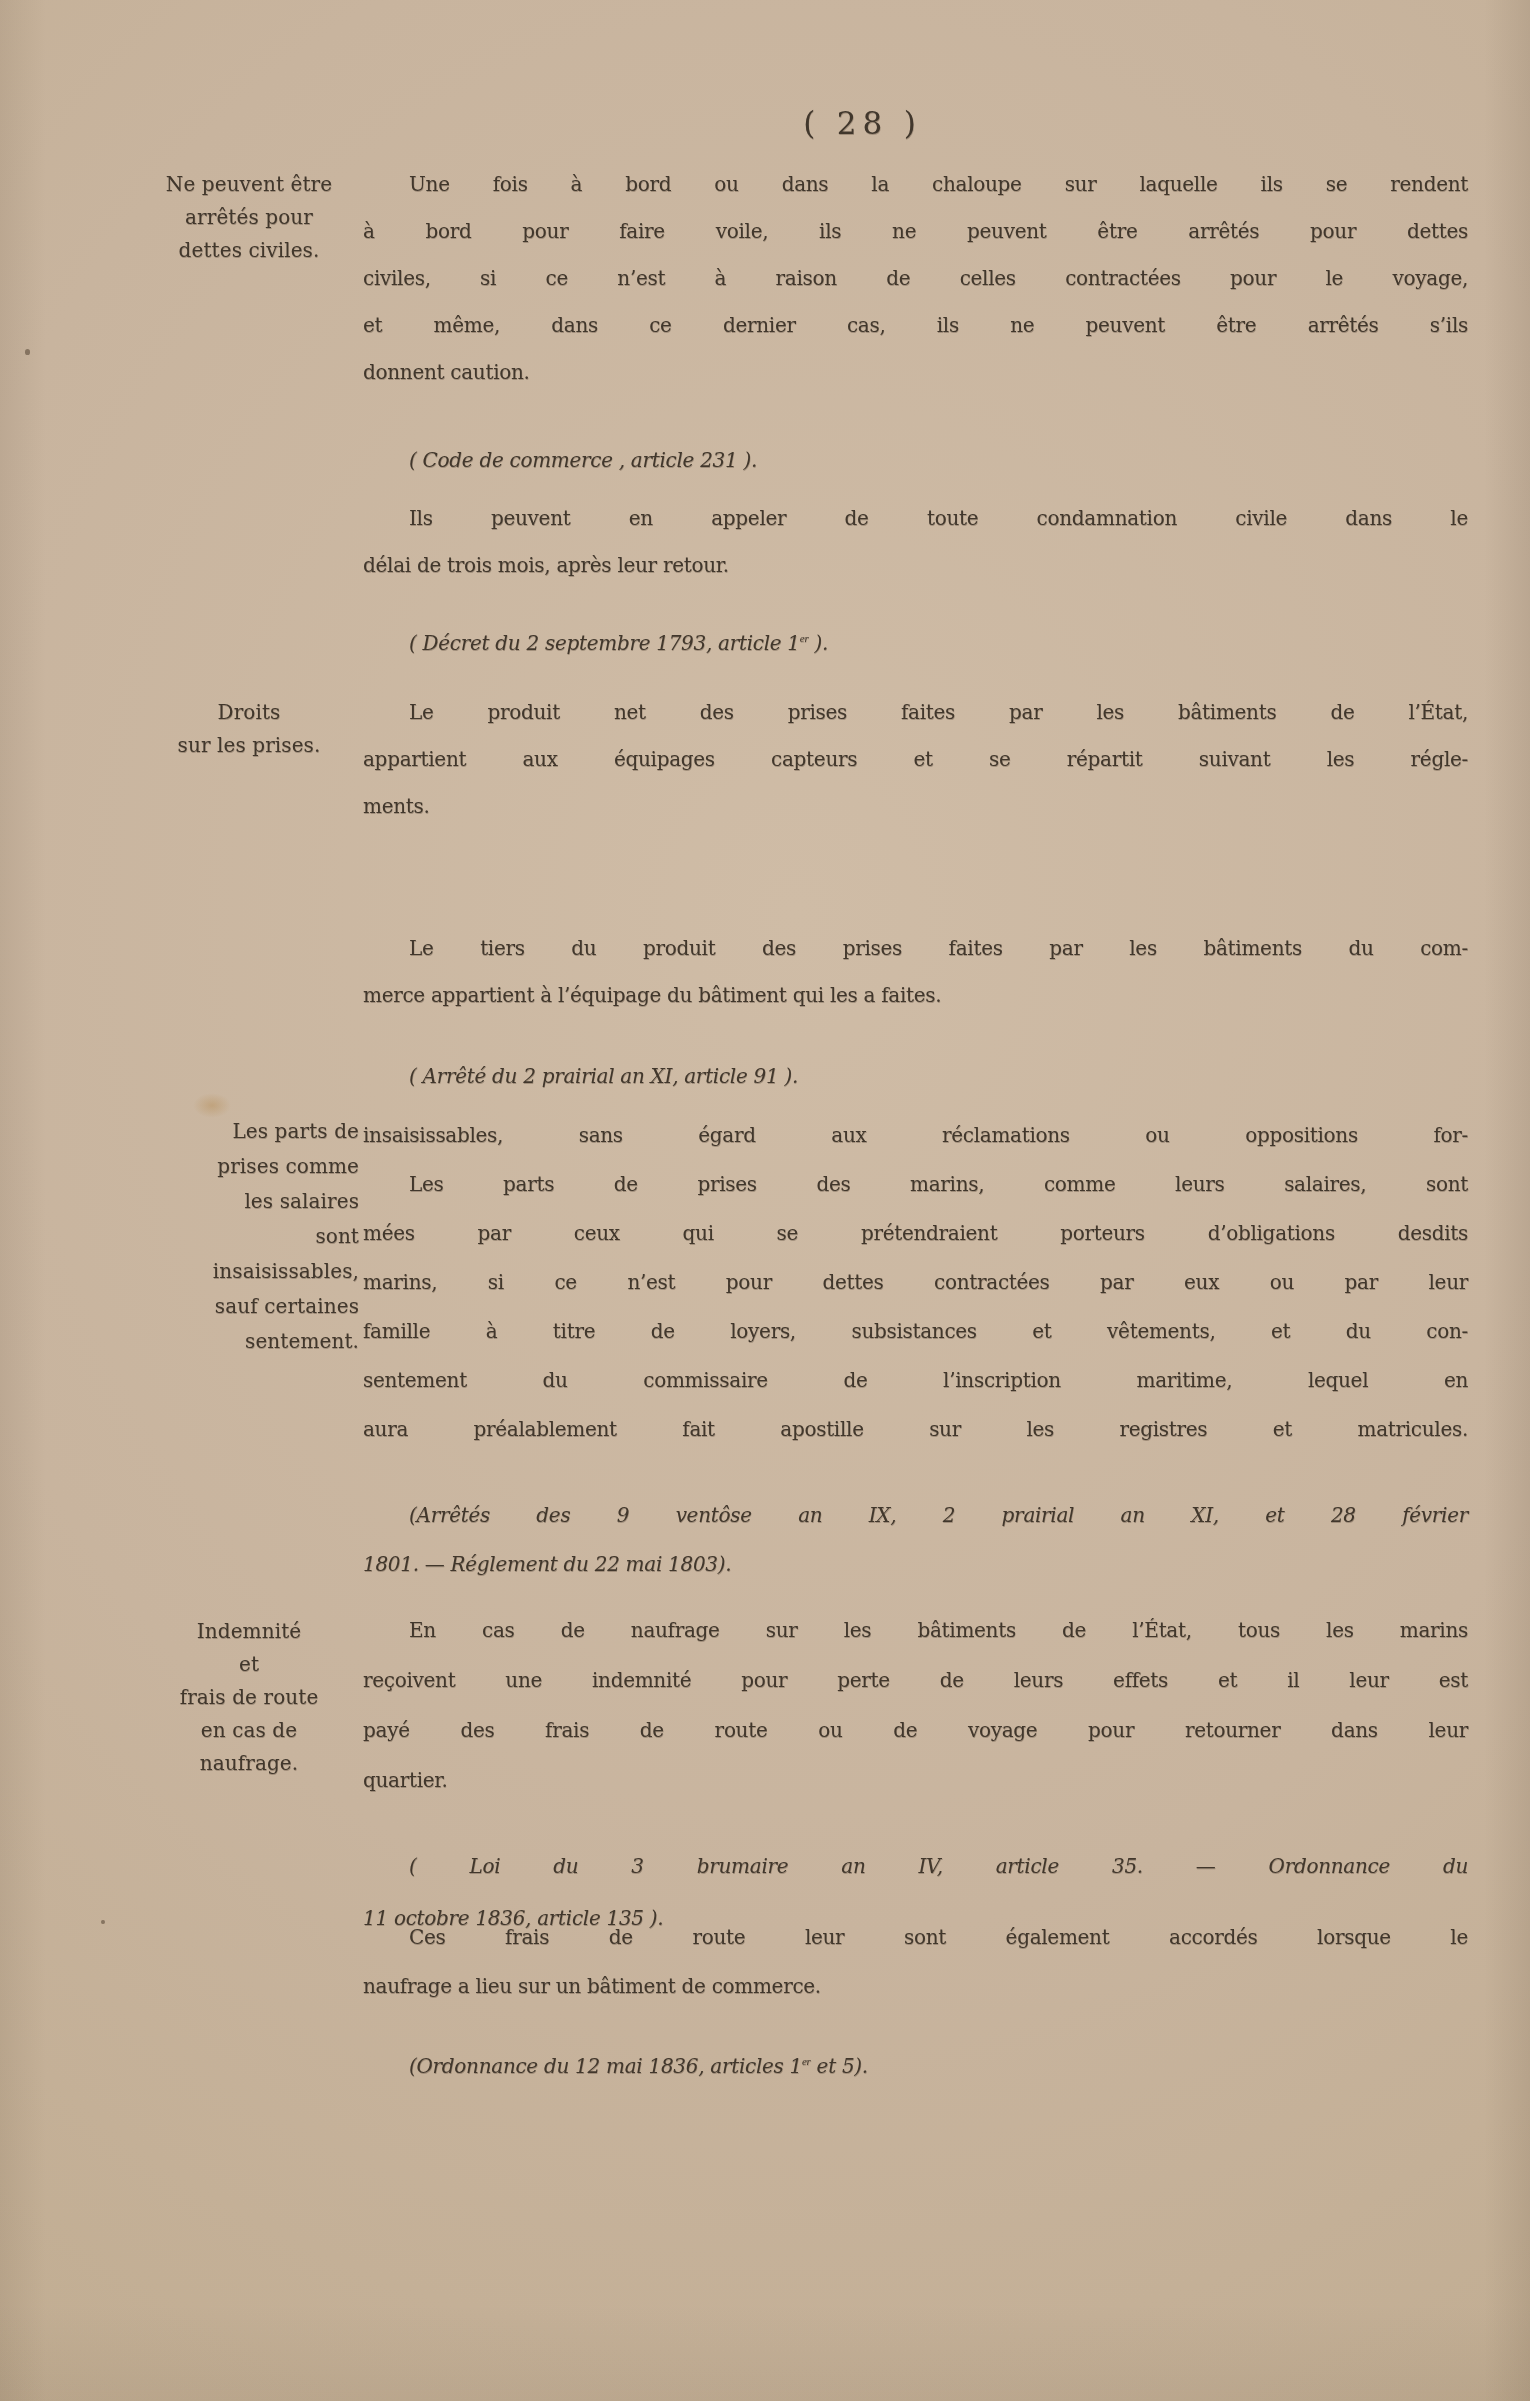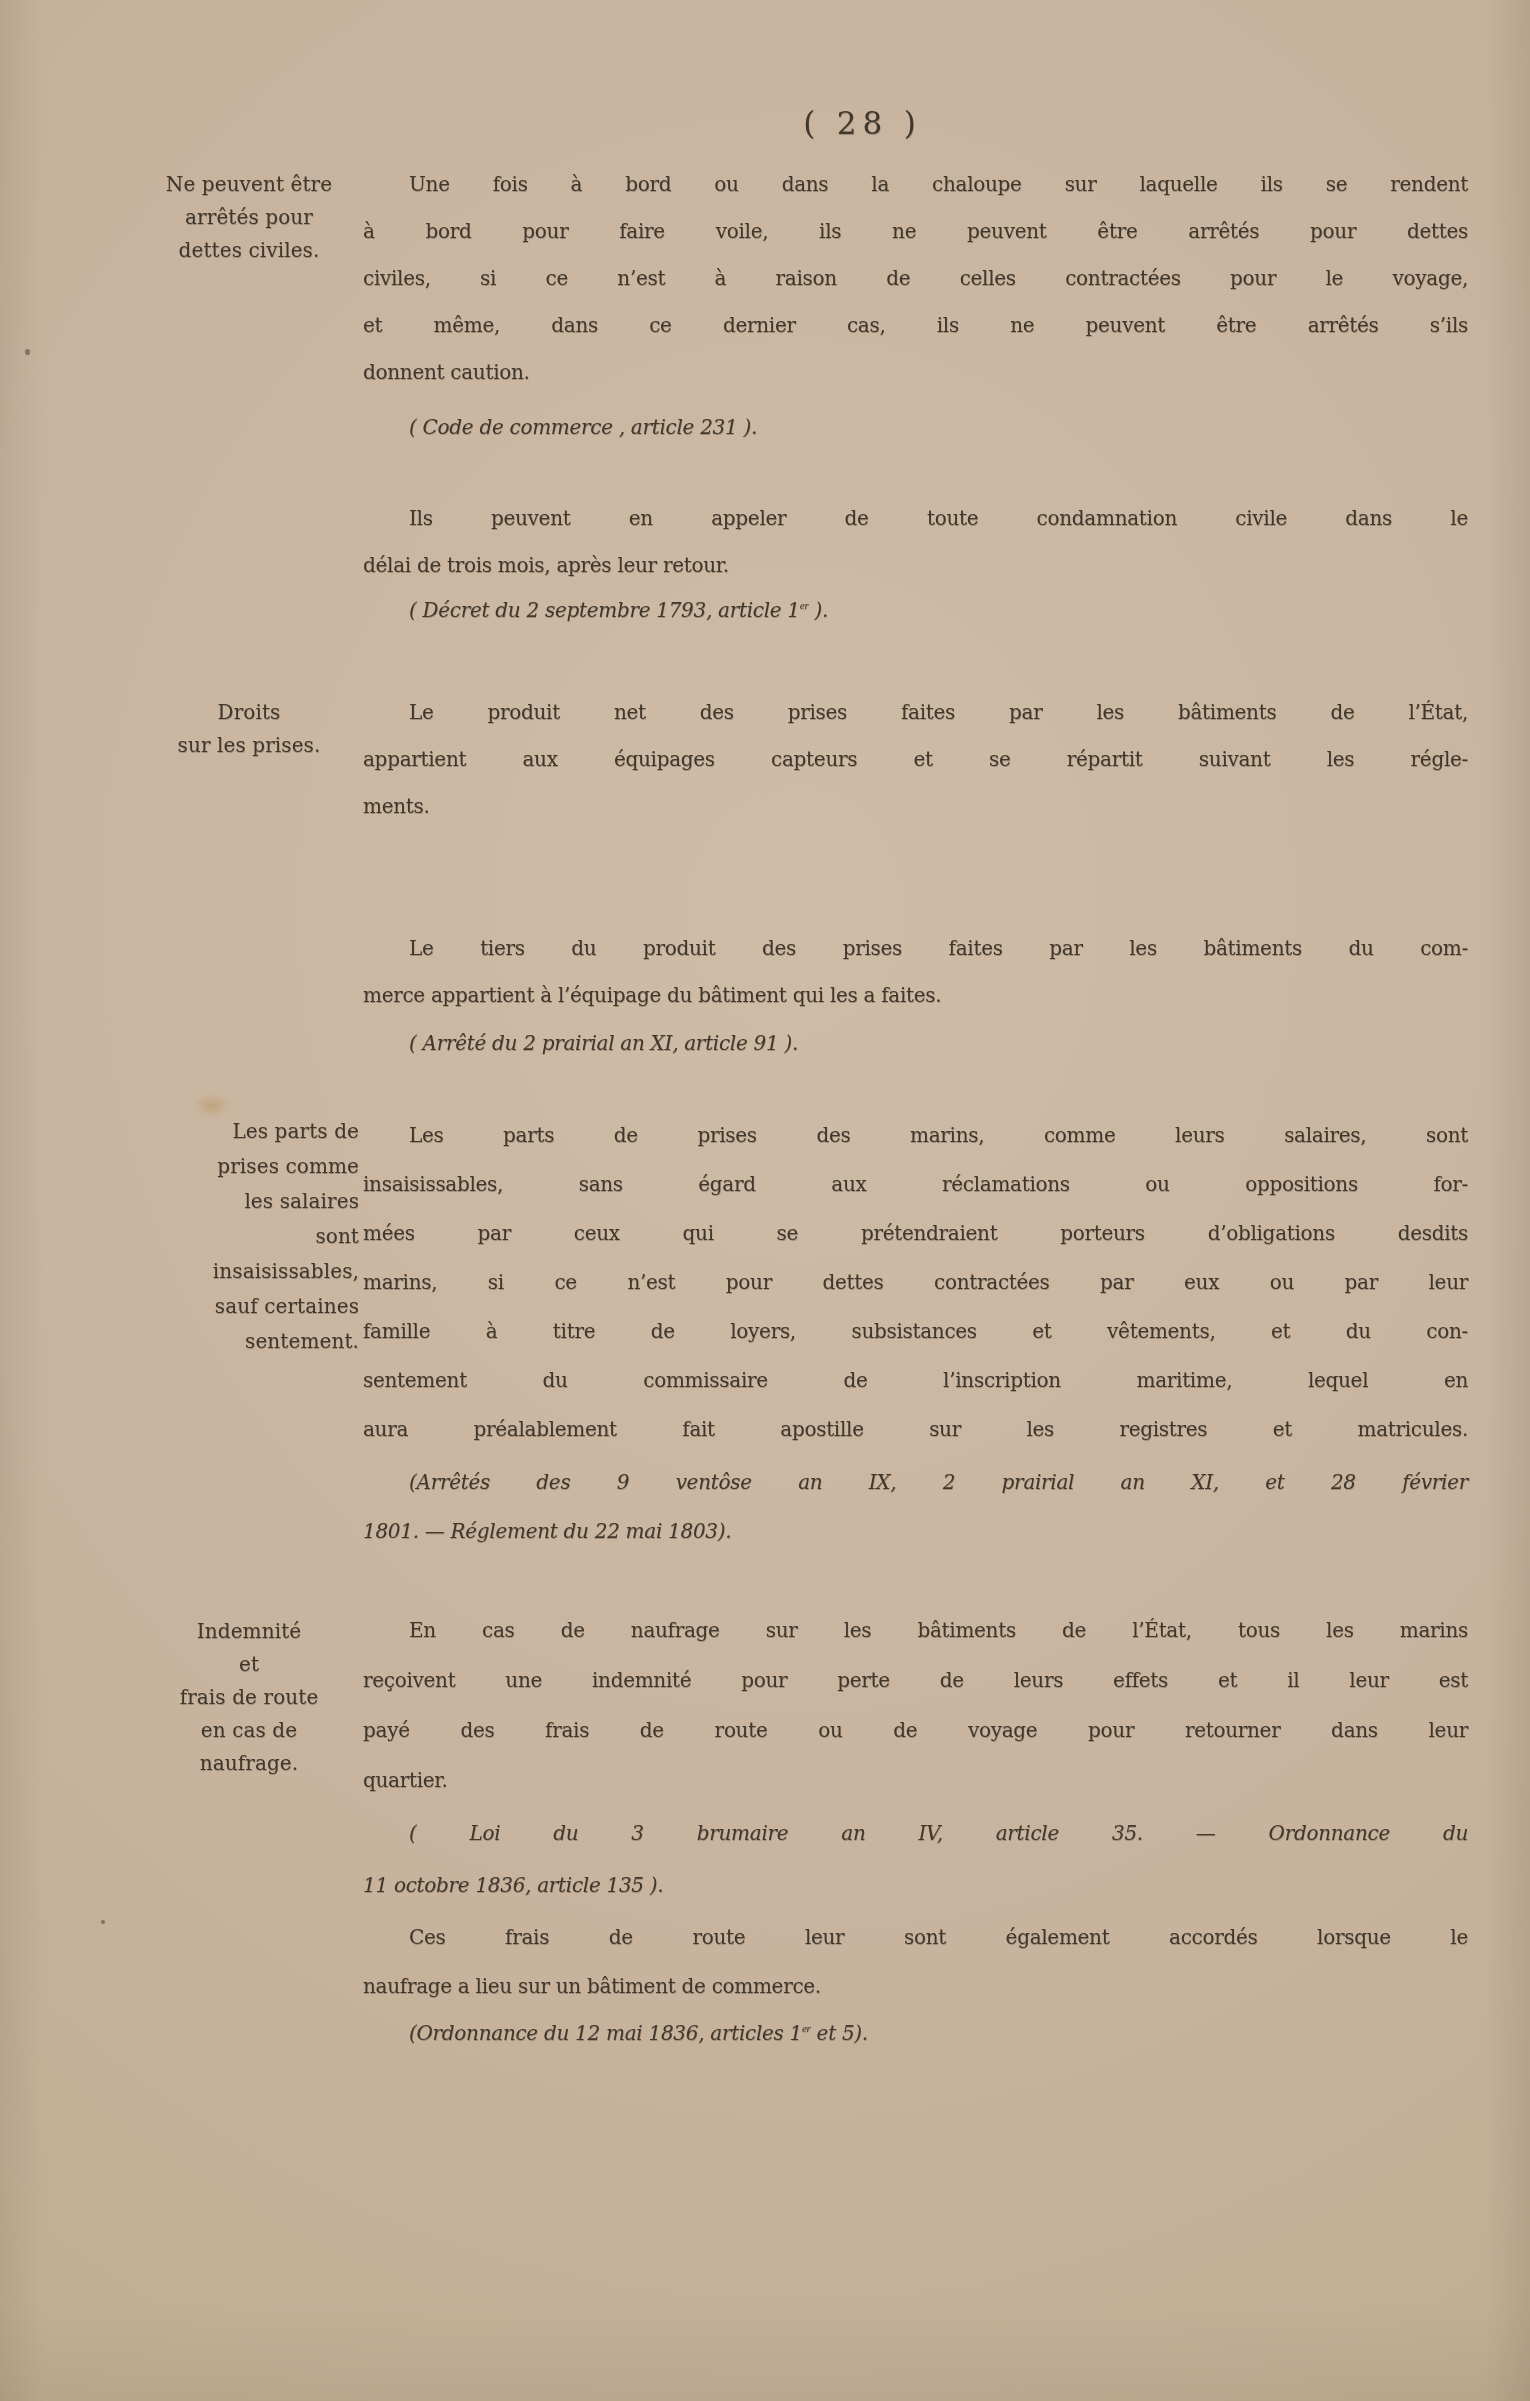--- a/index.html
+++ b/index.html
@@ -30,21 +30,21 @@
   .note.n3{line-height:35px;text-align:right;}
   .block{
     position:absolute;left:363px;width:1105px;
     font-size:20px;line-height:47px;letter-spacing:-0.3px;
     text-shadow:0.4px 0.7px 0.6px rgba(62,48,34,.30);
   }
   .note,.pageno{text-shadow:0.4px 0.5px 0.4px rgba(62,48,34,.30);}
   .l{display:block;}
   .j{text-align:justify;text-align-last:justify;}
   .ind{padding-left:46px;}
-  .cit{font-style:italic;}
+  .cit{font-style:italic;margin-top:33px;}
   sup{font-size:0.55em;vertical-align:super;line-height:0;font-family:Liberation Serif, serif;}
   .speck{position:absolute;background:rgba(72,56,40,.5);border-radius:50%;}
   .stain{
     position:absolute;border-radius:50%;
     background:radial-gradient(ellipse, rgba(170,118,44,.30), rgba(170,118,44,0) 70%);
   }
 </style>
 </head>
 <body>
 
@@ -112,22 +112,22 @@
   <div class="block" style="top:925px">
     <span class="l j ind">Le tiers du produit des prises faites par les bâtiments du com-</span>
     <span class="l">merce appartient à l’équipage du bâtiment qui les a faites.</span>
   </div>
 
   <div class="block cit" style="top:1020px">
     <span class="l ind">( Arrêté du 2 prairial an XI, article 91 ).</span>
   </div>
 
   <div class="block" style="top:1111px;line-height:49px">
+    <span class="l j">insaisissables, sans égard aux réclamations ou oppositions for-</span>
     <span class="l j ind">Les parts de prises des marins, comme leurs salaires, sont</span>
-    <span class="l j">insaisissables, sans égard aux réclamations ou oppositions for-</span>
     <span class="l j">mées par ceux qui se prétendraient porteurs d’obligations desdits</span>
     <span class="l j">marins, si ce n’est pour dettes contractées par eux ou par leur</span>
     <span class="l j">famille à titre de loyers, subsistances et vêtements, et du con-</span>
     <span class="l j">sentement du commissaire de l’inscription maritime, lequel en</span>
     <span class="l j">aura préalablement fait apostille sur les registres et matricules.</span>
   </div>
 
   <div class="block cit" style="top:1458px;line-height:49px">
     <span class="l j ind">(Arrêtés des 9 ventôse an IX, 2 prairial an XI, et 28 février</span>
     <span class="l">1801. — Réglement du 22 mai 1803).</span>

